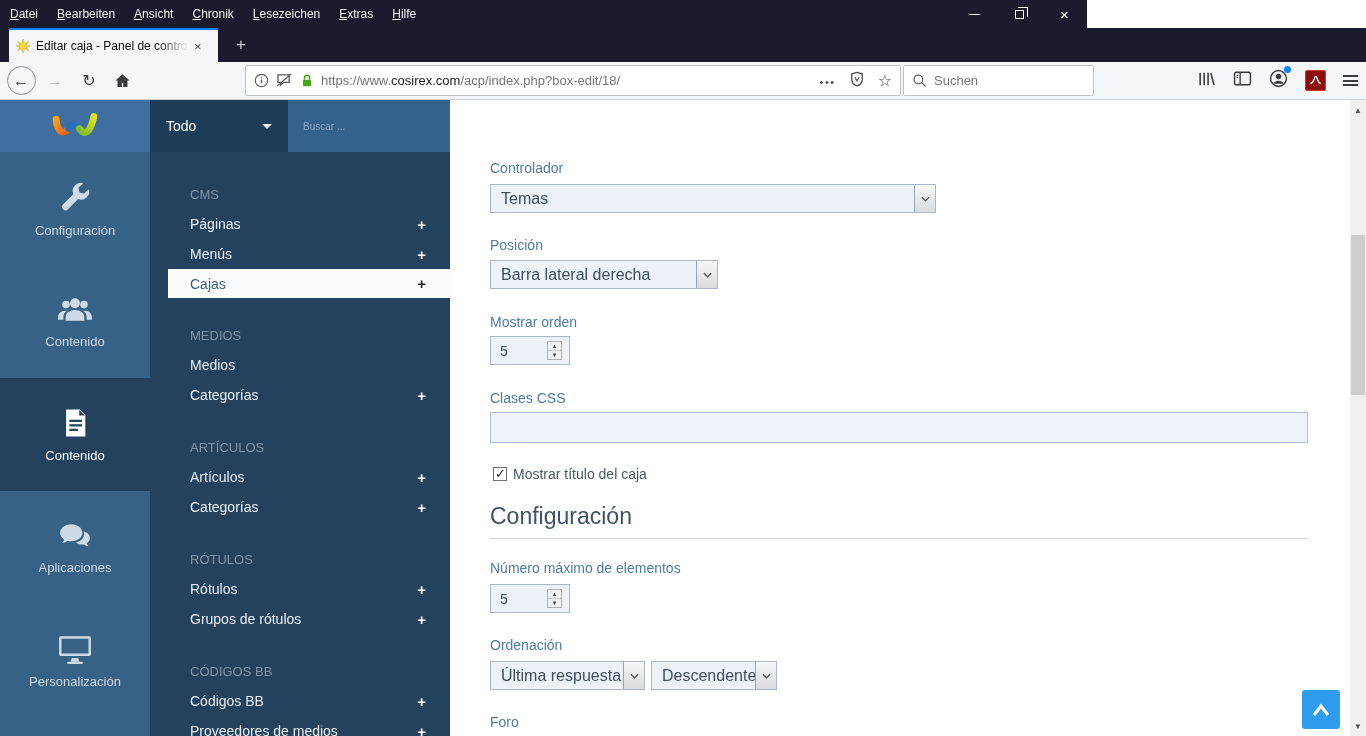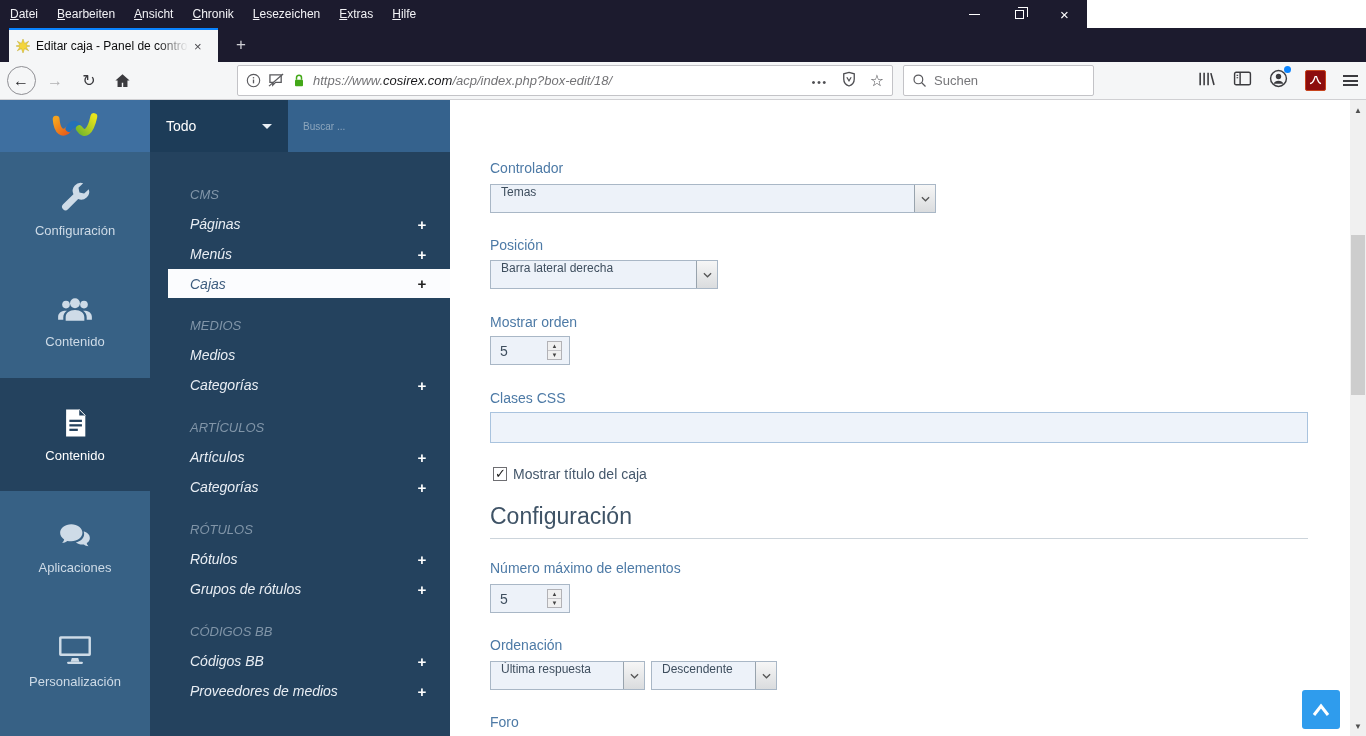--- a/index.html
+++ b/index.html
@@ -29,21 +29,21 @@
   #newtab-btn::before { content:'+'; }
 
   #navbar { position:absolute; left:0; top:62px; width:1366px; height:38px; background:#f5f6f7; border-bottom:1px solid #d0d0d3; }
   .nav-ico { position:absolute; top:0; height:37px; display:flex; align-items:center; justify-content:center; color:#3b3b3f; }
   #btn-back { left:5px; width:32px; }
   #btn-back .circ { width:29px; height:29px; border:1px solid #8f8f94; border-radius:50%; display:flex; align-items:center; justify-content:center; font-size:16px; color:#2a2a2e; background:#f5f6f7; }
   #btn-fwd { left:40px; width:30px; font-size:16px; color:#b1b1b3; }
   #btn-reload { left:74px; width:30px; font-size:16px; }
   #btn-home-ff { left:107px; width:30px; }
 
-  #urlbar { position:absolute; left:237px; top:3px; width:656px; height:31px; background:#fff; border:1px solid #c3c3c7; border-radius:2px; display:flex; align-items:center; padding:0 8px;font-style:italic; }
+  #urlbar { position:absolute; left:245px; top:3px; width:656px; height:31px; background:#fff; border:1px solid #c3c3c7; border-radius:2px; display:flex; align-items:center; padding:0 8px; }
   .url-ico { margin-right:7px; display:flex; align-items:center; }
   #url-text { font-size:13px; color:#737376; white-space:nowrap; flex:1; overflow:hidden; }
   #url-text .domain { color:#18181b; }
   #urlbar-right { display:flex; align-items:center; gap:14px; padding-left:8px; }
   .dots-icon::before { content:'\2022\2022\2022'; letter-spacing:1.5px; color:#4f4f53; font-size:11px; }
   .star-icon::before { content:'\2606'; font-size:16px; color:#4f4f53; }
 
   #searchbar { position:absolute; left:903px; top:3px; width:191px; height:31px; background:#fff; border:1px solid #c3c3c7; border-radius:2px; display:flex; align-items:center; padding:0 8px; gap:7px; }
   #searchbar input { border:none; outline:none; font-size:13px; color:#3b3b3f; width:130px; background:transparent; font-family:inherit; }
   #searchbar input::placeholder { color:#767679; }
@@ -70,32 +70,32 @@
 
   
   #rail { position:absolute; left:0; top:152px; width:150px; height:584px; background:#376185; }
   .rail-item { --bg:#376185; height:113px; display:flex; flex-direction:column; align-items:center; justify-content:center; gap:9px; color:#cedbe7; }
   .rail-item.active { --bg:#24425e; background:#24425e; color:#fff; }
   .rail-item svg { display:block; }
   .rail-label { font-size:13px; }
 
   
   #submenu { position:absolute; left:150px; top:152px; width:300px; height:584px; background:#24425e; padding-top:27px; overflow:hidden; }
-  .sm-section { margin-bottom:12px;font-style:italic; }
+  .sm-section { margin-bottom:22px; }
   .sm-header { padding:0 24px 0 40px; font-size:13px; color:#8195a8; height:30px; display:flex; align-items:center; }
   .sm-item { height:30px; display:flex; align-items:center; padding:0 24px 0 40px; font-size:14px; color:#e9eef4; }
   .plus-icon { margin-left:auto; font-weight:bold; font-size:15px; color:#fff; }
   .plus-icon::before { content:'+'; }
   .sm-item.active { background:#fbfcfe; color:#3d5c7e; margin-left:18px; padding-left:22px; height:29px; }
   .sm-item.active .plus-icon { color:#222; }
 
   
   #main { position:absolute; left:450px; top:100px; width:900px; height:636px; background:#fff; }
   .fld-label { position:absolute; left:40px; font-size:14px; color:#4d7aa6; }
-  .sel { position:absolute; height:29px; background:#edf2f9; border:1px solid #a9b7c6; display:flex; align-items:flex-start; font-size:12px; color:#3e4e5e; }
+  .sel { position:absolute; height:29px; background:#edf2f9; border:1px solid #a9b7c6; display:flex; align-items:center; font-size:16px; color:#3e4e5e; }
   .sel .sel-txt { padding-left:10px; flex:1; white-space:nowrap; overflow:hidden; }
   .sel .arrow-box { width:21px; align-self:stretch; border-left:1px solid #98a3ad; background:linear-gradient(#f6f6f6,#dadcde); display:flex; align-items:center; justify-content:center; }
   .chev { width:9px; height:6px; }
   .numinput { position:absolute; width:80px; height:29px; background:#edf2f9; border:1px solid #a9b7c6; }
   .numinput input { width:52px; height:100%; border:none; background:transparent; outline:none; font-size:14px; color:#3e4e5e; padding-left:9px; font-family:inherit; }
   .spinner { position:absolute; right:7px; top:4px; width:15px; height:19px; border:1px solid #b2b2b6; background:#f0f0f0; display:flex; flex-direction:column; }
   .spin-btn { flex:1; display:flex; align-items:center; justify-content:center; font-size:6px; color:#444; line-height:1; }
   .spin-up { border-bottom:1px solid #c4c4c8; }
   .spin-up::before { content:'\25b2'; }
   .spin-dn::before { content:'\25bc'; }

